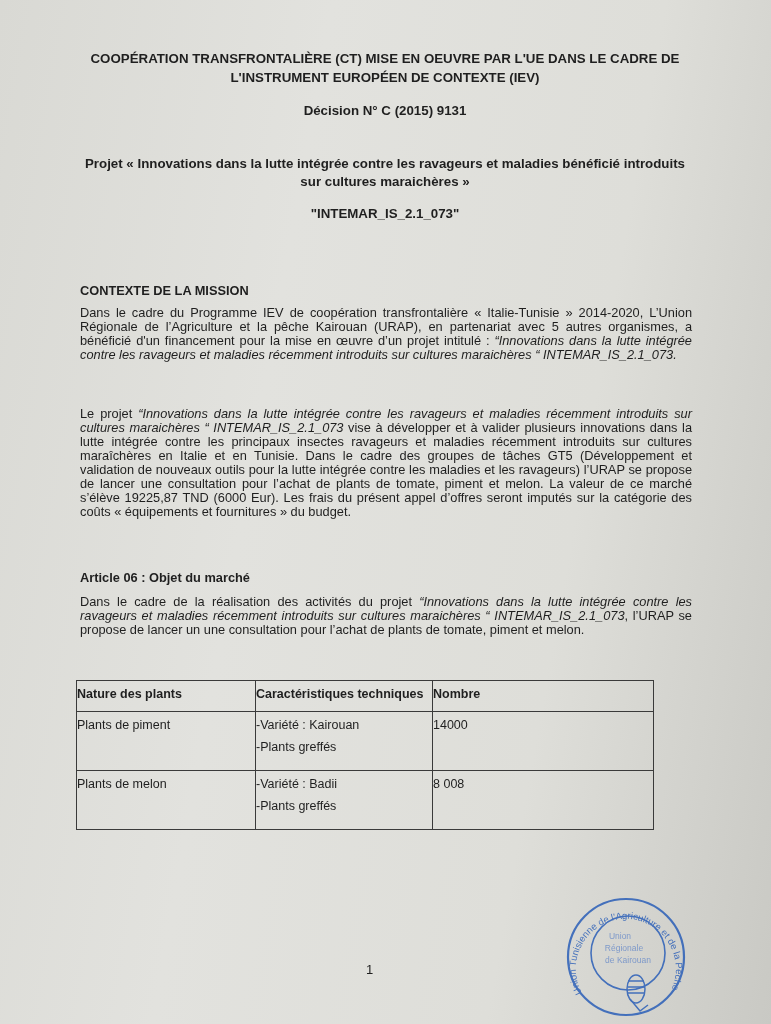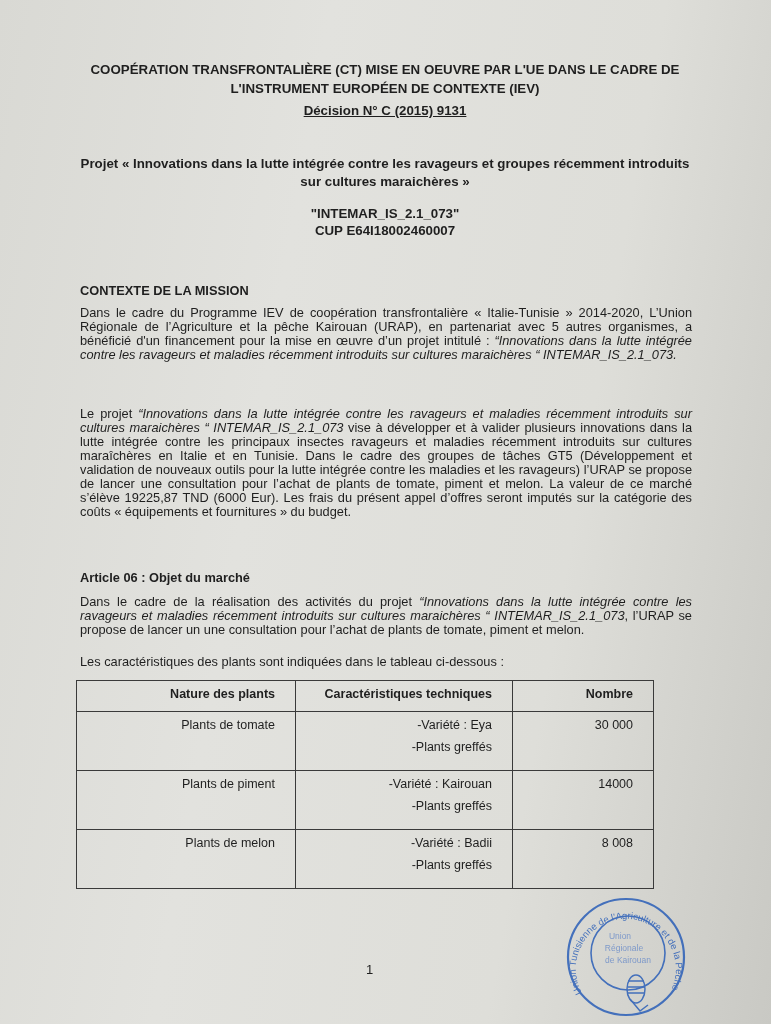--- a/index.html
+++ b/index.html
@@ -5,102 +5,92 @@
     html, body { margin: 0; padding: 0; }
     body {
       width: 771px; height: 1024px; overflow: hidden;
       background: linear-gradient(100deg, #d9d9d4 0%, #e2e2de 35%, #deded9 70%, #c9c9c4 100%);
       font-family: "Liberation Sans", sans-serif;
       color: #1f1f1f;
       position: relative;
     }
     .page { position: absolute; left: 0; top: 0; width: 771px; height: 1024px; }
     .title-block { position: absolute; left: 60px; width: 650px; text-align: center; font-weight: bold; font-size: 13.3px; }
-    .t1 { top: 60px; line-height: 19px; }
-    .t2 { top: 103px; text-decoration: underline; }
+    .t1 { top: 49px; line-height: 19px; }
+    .t2 { top: 103px; }
     .t3 { top: 130px; }
     .t4 { top: 155px; line-height: 18px; }
     .t5 { top: 205px; line-height: 17px; }
     .section {
       position: absolute; left: 80px; width: 612px; font-size: 12.8px; line-height: 14px; text-align: justify;
     }
     .heading { font-weight: bold; font-size: 12.8px; position: absolute; left: 80px; }
     .h-contexte { top: 283px; }
     .p1 { top: 306px; }
     .p2 { top: 407px; }
     .h-article { top: 570px; }
     .p3 { top: 595px; }
     .p4 { top: 655px; }
     em { font-style: italic; }
     table.plants {
       position: absolute; left: 76px; top: 680px; width: 578px;
       border-collapse: collapse; font-size: 12.5px;
     }
     table.plants th, table.plants td {
-      border: 1.2px solid #3a3a3a; text-align: right; vertical-align: top;
-      padding: 6px 20px;
+      border: 1.2px solid #3a3a3a; text-align: left; vertical-align: top;
+      padding: 6px 0;
     }
     table.plants th { font-weight: bold; height: 18px; }
     table.plants td { height: 46px; }
     .col1 { width: 178px; }
     .col2 { width: 176px; }
     .line2 { display: block; margin-top: 8px; }
     .page-num { position: absolute; left: 366px; top: 962px; font-size: 13px; }
     .stamp { position: absolute; left: 560px; top: 893px; width: 130px; height: 128px; opacity: 0.85; }
   </style>
 </head>
 <body>
 
 <div class="page">
 
   <div class="title-block t1">
     <div>COOPÉRATION TRANSFRONTALIÈRE (CT) MISE EN OEUVRE PAR L'UE DANS LE CADRE DE</div>
     <div>L'INSTRUMENT EUROPÉEN DE CONTEXTE (IEV)</div>
   </div>
   <div class="title-block t2">Décision N° C (2015) 9131</div>
   <div class="title-block t4">
-    <div>Projet « Innovations dans la lutte intégrée contre les ravageurs et groupes récemment introduits</div>
+    <div>Projet « Innovations dans la lutte intégrée contre les ravageurs et maladies bénéficié introduits</div>
     <div>sur cultures maraichères »</div>
   </div>
   <div class="title-block t5">
     <div>"INTEMAR_IS_2.1_073"</div>
-    <div>CUP E64I18002460007</div>
   </div>
 
   <div class="heading h-contexte">CONTEXTE DE LA MISSION</div>
   <div class="section p1">
     <span>Dans le cadre du Programme IEV de coopération transfrontalière « Italie-Tunisie » 2014-2020, L’Union Régionale de l’Agriculture et la pêche Kairouan (URAP), en partenariat avec 5 autres organismes, a bénéficié d'un financement pour la mise en œuvre d’un projet intitulé : </span><em>“Innovations dans la lutte intégrée contre les ravageurs et maladies récemment introduits sur cultures maraichères “ INTEMAR_IS_2.1_073.</em>
   </div>
   <div class="section p2">
     <span>Le projet </span><em>“Innovations dans la lutte intégrée contre les ravageurs et maladies récemment introduits sur cultures maraichères “ INTEMAR_IS_2.1_073</em><span> vise à développer et à valider plusieurs innovations dans la lutte intégrée contre les principaux insectes ravageurs et maladies récemment introduits sur cultures maraîchères en Italie et en Tunisie. Dans le cadre des groupes de tâches GT5 (Développement et validation de nouveaux outils pour la lutte intégrée contre les maladies et les ravageurs) l’URAP se propose de lancer une consultation pour l’achat de plants de tomate, piment et melon.  La valeur de ce marché s’élève 19225,87 TND (6000 Eur). Les frais du présent appel d’offres seront imputés sur la catégorie des coûts « équipements et fournitures » du budget.</span>
   </div>
 
   <div class="heading h-article">Article 06 : Objet du marché</div>
   <div class="section p3">
     <span>Dans le cadre de la réalisation des activités du projet </span><em>“Innovations dans la lutte intégrée contre les ravageurs et maladies récemment introduits sur cultures maraichères “ INTEMAR_IS_2.1_073</em><span>, l’URAP se propose de lancer un une consultation pour l’achat de plants de tomate, piment et melon.</span>
   </div>
-  <div class="section p4">Les caractéristiques des plants sont indiquées dans le tableau ci-dessous :</div>
 
   <table class="plants">
     <thead>
       <tr>
         <th class="col1">Nature des plants</th>
         <th class="col2">Caractéristiques techniques</th>
         <th>Nombre</th>
       </tr>
     </thead>
     <tbody>
-      <tr>
-        <td>Plants de tomate</td>
-        <td>
-          <span>-Variété : Eya</span>
-          <span class="line2">-Plants greffés</span>
-        </td>
-        <td>30 000</td>
-      </tr>
       <tr>
         <td>Plants de piment</td>
         <td>
           <span>-Variété : Kairouan</span>
           <span class="line2">-Plants greffés</span>
         </td>
         <td>14000</td>
       </tr>
       <tr>
         <td>Plants de melon</td>

